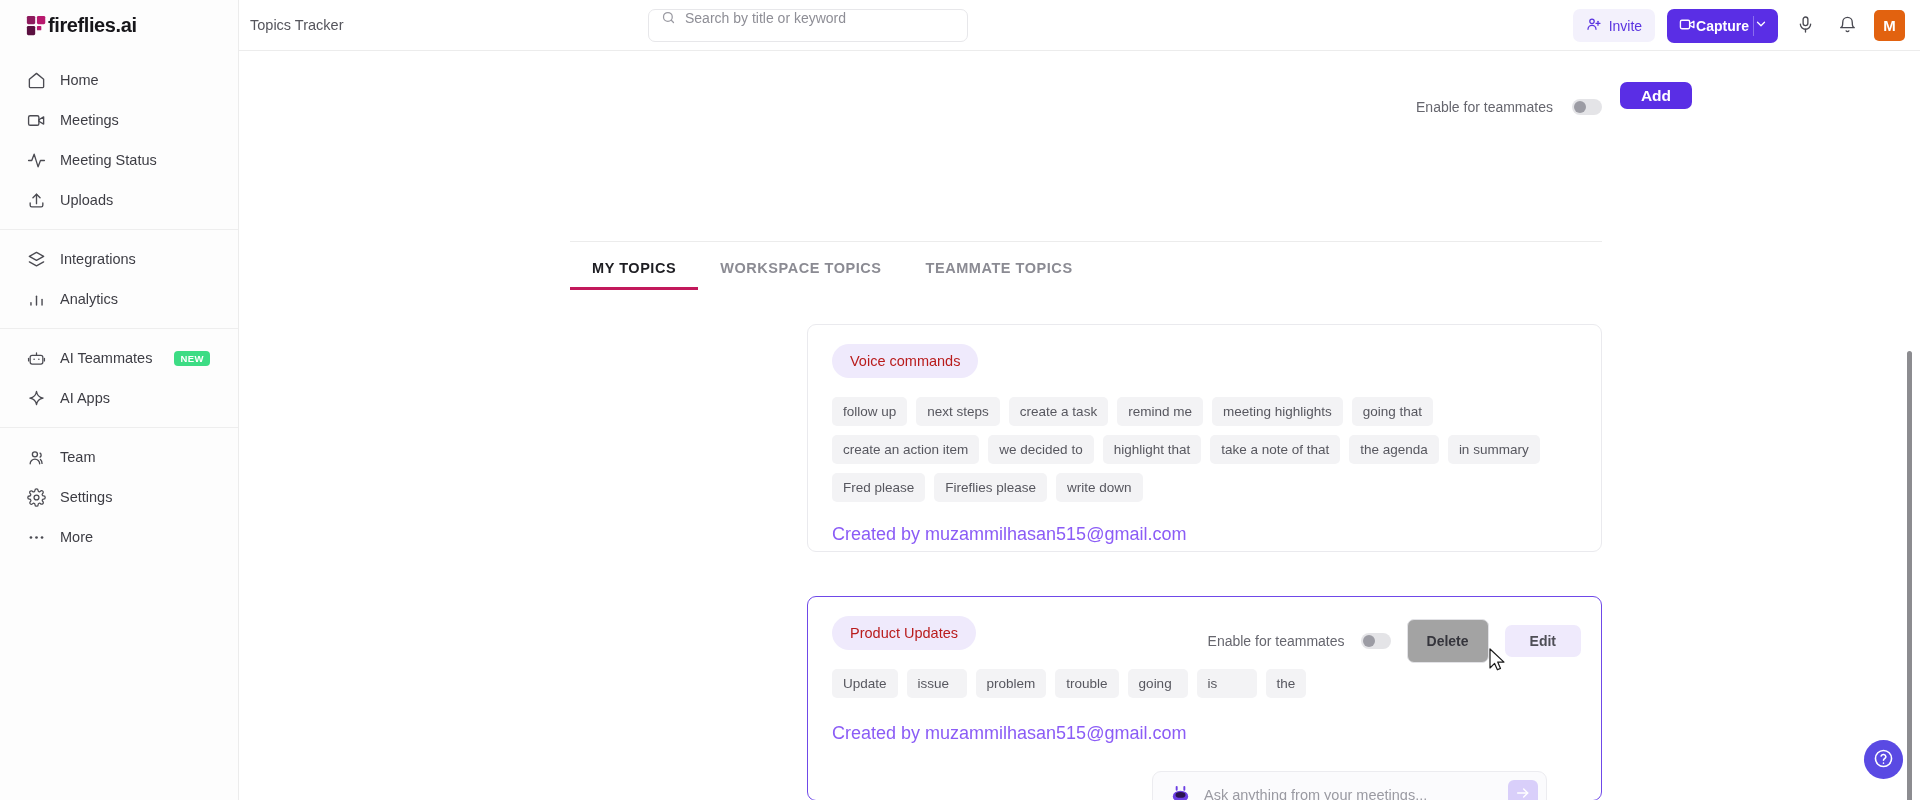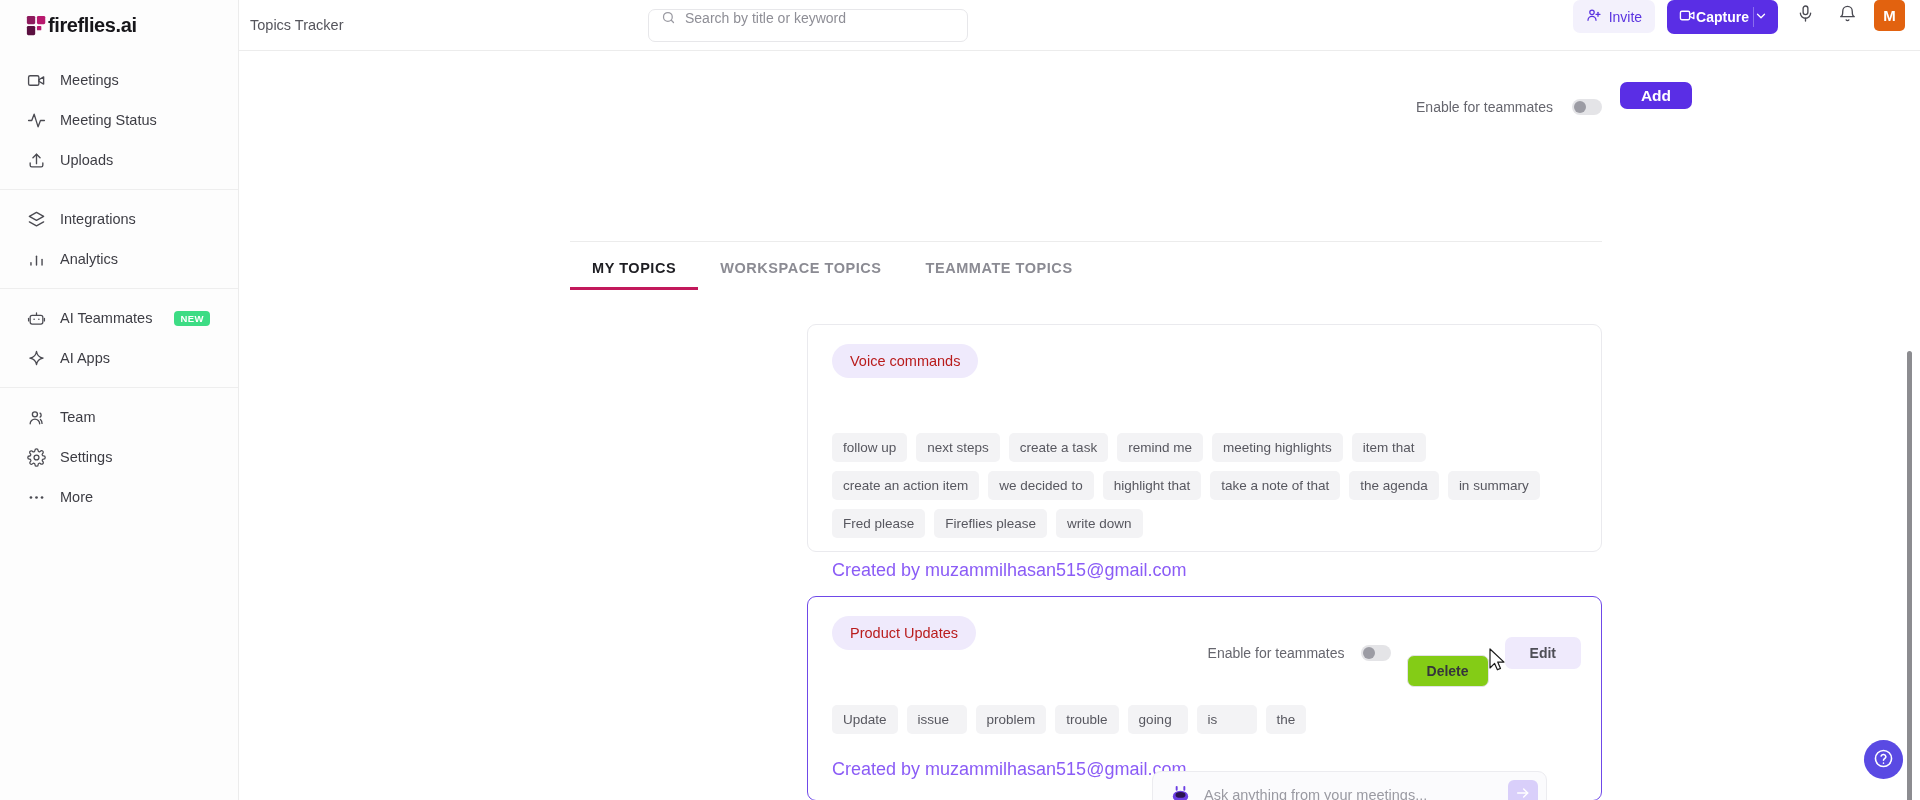--- a/index.html
+++ b/index.html
@@ -68,21 +68,21 @@
   }
   .search-wrap svg { width: 15px; height: 15px; color: #9a9aa2; flex:0 0 15px; }
   .search-input {
     border: 0; outline: 0; font-size: 14px; color: #3d3d44;
     width: 100%; font-family: inherit; background: transparent;
   }
   .search-input::placeholder { color: #8e8e96; }
 
   .top-right {
     position: absolute; right: 15px; top: 0; height: 51px;
-    display: flex; align-items: flex-start; gap: 12px;
+    display: flex; align-items: center; gap: 12px;
   }
   .invite-btn {
     display: flex; align-items: center; gap: 7px;
     background: #f3f1fc; color: #5a33e0;
     border: 0; border-radius: 7px; height: 33px; padding: 0 13px;
     font-size: 14px; font-weight: 500; cursor: pointer; font-family: inherit;
   }
   .invite-btn svg { width: 16px; height: 16px; }
   .capture-btn {
     display: flex; align-items: center;
@@ -163,32 +163,32 @@
   .topic-chip {
     background: #efeafc; color: #b91c1c;
     border-radius: 18px; padding: 9px 18px;
     font-size: 14.5px; font-weight: 500; white-space: nowrap;
   }
   .head-right {
     position: absolute; right: 20px; top: 22px;
     display: flex; align-items: center; gap: 16px;
   }
   .btn-outline {
-    border: 1px solid #e2e2e6; background: #84cc16; color: #35353c;
-    border-radius: 7px; height: 32px; padding: 0 19px;
-    font-size: 14px; font-weight: 600; cursor: pointer; font-family: inherit; margin-top: 36px;
+    border: 1px solid #e2e2e6; background: #a3a3a3; color: #35353c;
+    border-radius: 7px; height: 44px; padding: 0 19px;
+    font-size: 14px; font-weight: 600; cursor: pointer; font-family: inherit;
   }
   .btn-soft {
     border: 0; background: #efeafc; color: #4e4e56;
     border-radius: 7px; height: 32px; padding: 0 25px;
     font-size: 14px; font-weight: 600; cursor: pointer; font-family: inherit;
   }
 
   .kw-area { padding: 0 24px; }
-  .kw-row { display: flex; flex-wrap: wrap; gap: 9px 9px; margin-top: 36px; }
+  .kw-row { display: flex; flex-wrap: wrap; gap: 9px 9px; }
   .kw {
     background: #f3f3f5; color: #57575f;
     border-radius: 5px; padding: 7px 11px;
     font-size: 13.5px; white-space: nowrap;
   }
   .kw.wide { min-width: 60px; }
   .created-by {
     font-size: 18px; color: #8b5cf6; padding: 0 24px;
   }
 
@@ -246,20 +246,28 @@
           <rect x="1" y="1" width="9.5" height="9.5" rx="1.6" fill="#8e1b5e"></rect>
           <rect x="12.5" y="1" width="9.5" height="9.5" rx="1.6" fill="#b8196e"></rect>
           <rect x="1" y="12.5" width="9.5" height="10.5" rx="1.6" fill="#5b1040"></rect>
           <rect x="12.5" y="12.5" width="5" height="5" rx="1" fill="#b8196e"></rect>
         </svg>
       </span>
       <span class="brand-name">fireflies.ai</span>
     </div>
 
     <div class="nav-group">
+      <div class="nav-item">
+        <span class="nav-ico">
+          <svg viewBox="0 0 24 24" fill="none" stroke="currentColor" stroke-width="1.7" stroke-linecap="round" stroke-linejoin="round">
+              <path d="M3 10.5 12 3l9 7.5V20a1 1 0 0 1-1 1H4a1 1 0 0 1-1-1z"></path>
+            </svg>
+        </span>
+        <span class="nav-label">Home</span>
+      </div>
       <div class="nav-item">
         <span class="nav-ico">
           <svg viewBox="0 0 24 24" fill="none" stroke="currentColor" stroke-width="1.7" stroke-linecap="round" stroke-linejoin="round">
               <rect x="2" y="6" width="13" height="12" rx="2"></rect>
               <path d="M15 11l6-3.5v9L15 13z"></path>
             </svg>
         </span>
         <span class="nav-label">Meetings</span>
       </div>
       <div class="nav-item">
@@ -456,21 +464,21 @@
         <div class="card-head">
           <span class="topic-chip">Voice commands</span>
         </div>
         <div class="kw-area">
           <div class="kw-row">
             <span class="kw">follow up</span>
             <span class="kw">next steps</span>
             <span class="kw">create a task</span>
             <span class="kw">remind me</span>
             <span class="kw">meeting highlights</span>
-            <span class="kw">item that</span>
+            <span class="kw">going that</span>
             <span class="kw">create an action item</span>
             <span class="kw">we decided to</span>
             <span class="kw">highlight that</span>
             <span class="kw">take a note of that</span>
             <span class="kw">the agenda</span>
             <span class="kw">in summary</span>
             <span class="kw">Fred please</span>
             <span class="kw">Fireflies please</span>
             <span class="kw">write down</span>
           </div>

